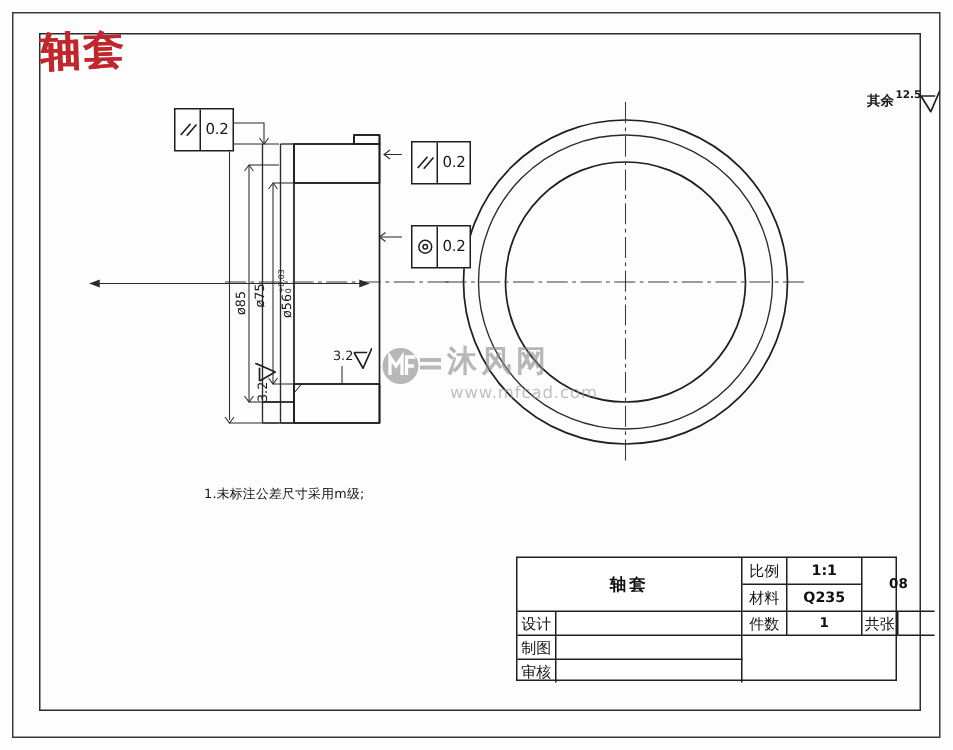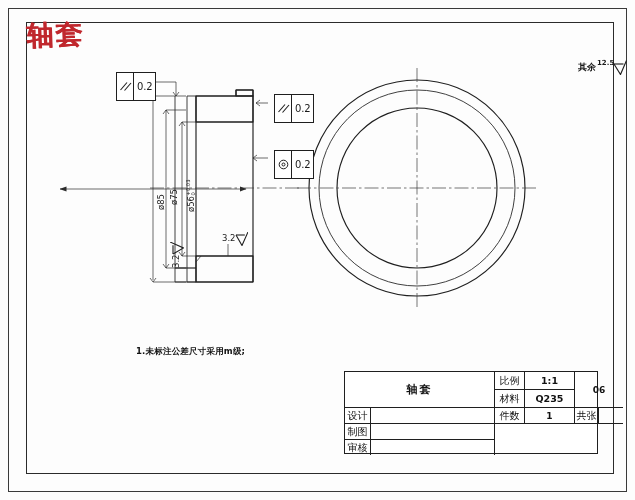--- a/index.html
+++ b/index.html
@@ -129,24 +129,24 @@
     width: 250px;
   }
   #tech-heading {
     font-family: "DejaVu Sans", sans-serif;
     font-size: 13.5px;
     font-weight: bold;
     letter-spacing: 1px;
     color: #111;
   }
   #tech-line-1 {
-    margin-top: 24px;
+    margin-top: 2px;
     font-family: "DejaVu Sans", sans-serif;
     font-size: 8.5px;
-    font-weight: bold;
+    font-weight: normal;
     color: #111;
     letter-spacing: 0.2px;
   }
 
   
   #title-block {
     position: absolute;
     left: 344px; top: 371px;
     width: 254px; height: 83px;
     border: 1.2px solid #1f1f1f;
@@ -406,34 +406,44 @@
   <div id="tech-block">
     <div id="tech-line-1">1.未标注公差尺寸采用m级;</div>
   </div>
 
   <div id="title-block">
 
     <div class="c partname">轴套</div>
 
     <div class="c lbl">比例</div>
     <div class="c valbig">1:1</div>
-    <div class="c drawno noright">06</div>
+    <div class="c drawno noright">08</div>
 
     <div class="c lbl">材料</div>
     <div class="c valbig">Q235</div>
 
     <div class="c lbl">设计</div>
     <div class="c sig1"></div>
     <div class="c lbl">件数</div>
     <div class="c qtycell">1</div>
     <div class="c lbl">共张</div>
     <div class="c noright"></div>
 
     <div class="c lbl">制图</div>
     <div class="c sig2"></div>
     <div class="c blank-fill"></div>
 
     <div class="c lbl nobot">审核</div>
     <div class="c sig3 nobot"></div>
   </div>
 
+  <div id="watermark">
+    <svg id="wm-logo" viewBox="0 0 42 26">
+      <circle cx="13" cy="13" r="12" fill="#8d8d8d"></circle>
+      <path d="M6,19 L6,7 L10,13 L14,7 L14,19" fill="none" stroke="#ffffff" stroke-width="2.2"></path>
+      <path d="M17,19 L17,7 L23,7 M17,13 L22,13" fill="none" stroke="#ffffff" stroke-width="2.2"></path>
+      <path d="M26,9 L40,9 M26,14 L40,14" stroke="#8d8d8d" stroke-width="2.6"></path>
+    </svg>
+    <div id="wm-cn">沐风网</div>
+    <div id="wm-url">www.mfcad.com</div>
+  </div>
 
 </div>
 
 </body></html>

